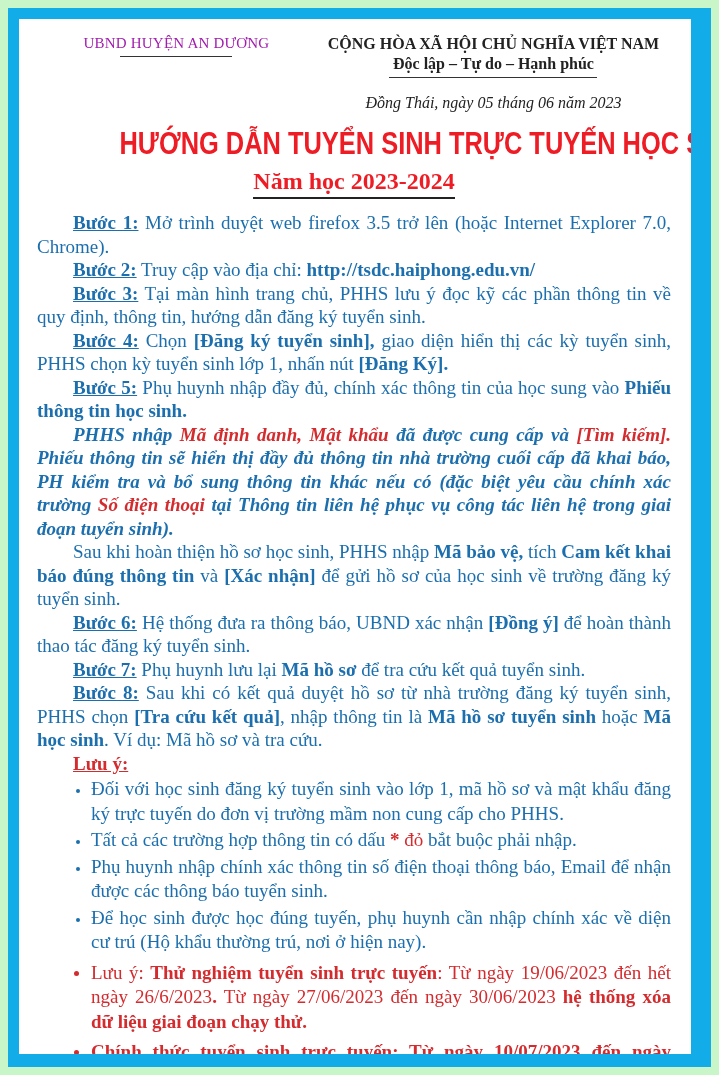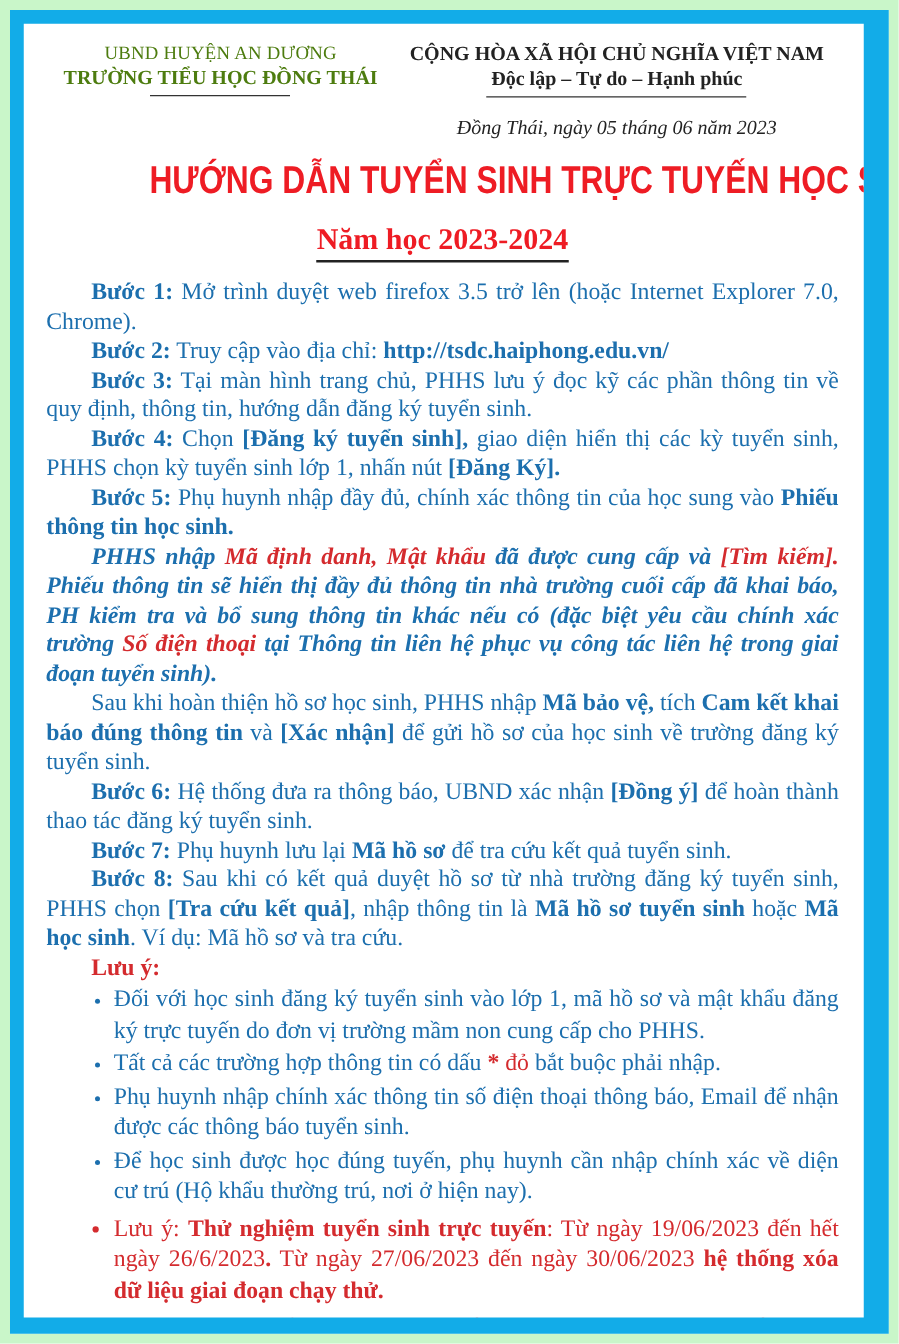--- a/index.html
+++ b/index.html
@@ -9,72 +9,71 @@
     background:var(--green,#c9f6c9);padding:8px;
   }
   .frame{
     width:100%;height:100%;box-sizing:border-box;background:#ffffff;
     border-style:solid;border-color:var(--cyan,#12ace8);
     border-width:11px 20px 13px 11px;
     padding:16px 20px 0 18px;overflow:hidden;
   }
   
   .hdr{display:flex;width:100%;}
-  .hdr-left{width:44%;text-align:center;color:#4d7c0f;}
+  .hdr-left{width:44%;text-align:center;color:#a21caf;}
   .hdr-right{width:56%;text-align:center;color:#222;}
   .hdr-l1{font-size:15px;letter-spacing:.2px;}
   .hdr-l2{font-size:16px;font-weight:bold;margin-top:2px;}
   .hdr-r1{font-size:16px;font-weight:bold;text-align:center;}
   .hdr-r2{font-size:16px;font-weight:bold;margin-top:2px;}
   .rule{border-top:1.5px solid #333;margin:4px auto 0 auto;}
   .rule-left{width:112px;}
   .rule-right{width:208px;}
   .dateline{
     width:56%;margin-left:44%;text-align:center;font-style:italic;
     font-size:16px;color:#222;margin-top:16px;
   }
   
   .title{width:100%;text-align:center;margin-top:14px;white-space:nowrap;}
   .title-inner{
     display:inline-block;font-family:"Liberation Sans", sans-serif;
     font-weight:bold;font-size:31px;color:var(--titlered,#ee1c24);
     transform:scaleX(0.82);transform-origin:center;letter-spacing:0px;
   }
-  .subtitle-wrap{width:100%;text-align:center;margin-top:17px;}
+  .subtitle-wrap{width:100%;text-align:center;margin-top:6px;}
   .subtitle{
     display:inline-block;font-weight:bold;font-size:24px;
     color:var(--titlered,#ee1c24);border-bottom:2px solid #222;
     padding-bottom:2px;
   }
   
   .steps{margin-top:12px;color:var(--blue,#1c6fae);font-size:19px;line-height:23.5px;}
   .para{text-align:justify;text-indent:36px;}
   .b{font-weight:bold;}
   .i{font-style:italic;}
-  .u{}
+  .u{text-decoration:underline;}
   .r{color:var(--red,#d42b2e);}
   
   .notes{margin:2px 0 0 0;padding:0 0 0 54px;color:var(--blue,#1c6fae);
          font-size:19px;line-height:24.5px;}
   .note{text-align:justify;margin-top:2px;}
   .note::marker{font-size:15px;}
   .note.red{color:var(--red,#d42b2e);margin-top:6px;}
   .note.red::marker{color:var(--red,#d42b2e);font-size:17px;}
   .note.blue::marker{color:var(--blue,#1c6fae);}
 </style>
 </head>
 <body>
 
 <div class="page">
   <div class="frame">
 
     <div class="hdr">
       <div class="hdr-left">
         <div class="hdr-l1">UBND HUYỆN AN DƯƠNG</div>
-        <div class="hdr-l2">TRƯỜNG TIỂU HỌC ĐỒNG THÁI</div>
         <div class="rule rule-left"></div>
       </div>
       <div class="hdr-right">
         <div class="hdr-r1">CỘNG HÒA XÃ HỘI CHỦ NGHĨA VIỆT NAM</div>
         <div class="hdr-r2">Độc lập – Tự do – Hạnh phúc</div>
         <div class="rule rule-right"></div>
       </div>
     </div>
 
     <div class="dateline">Đồng Thái, ngày 05 tháng 06 năm 2023</div>

